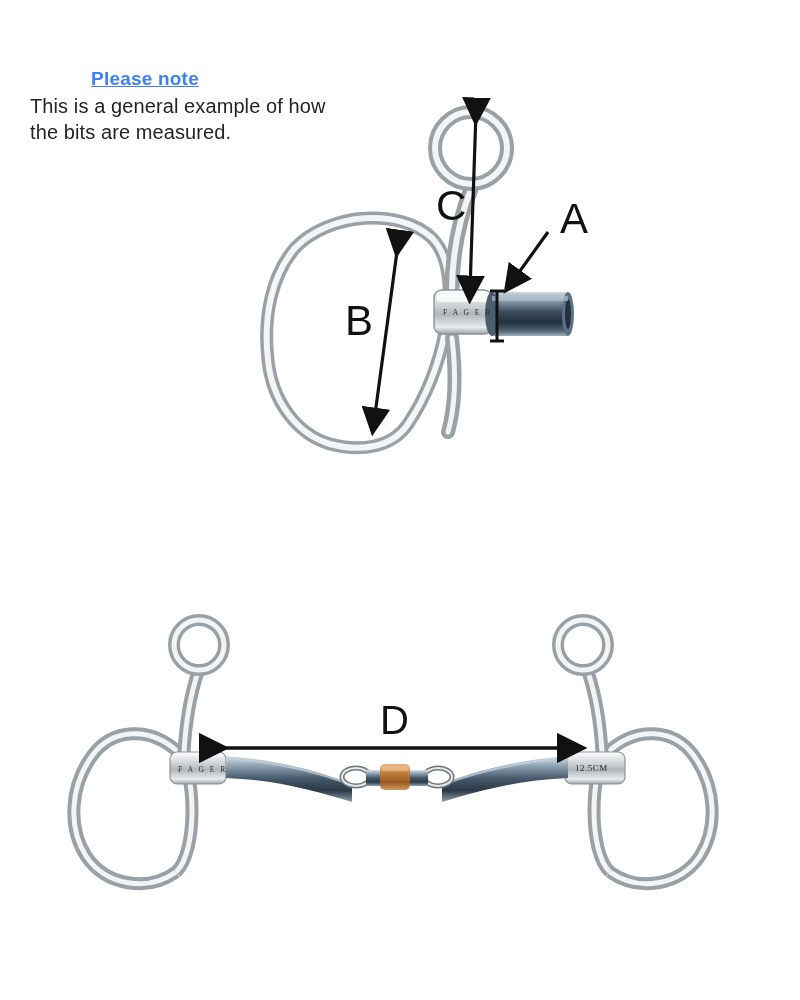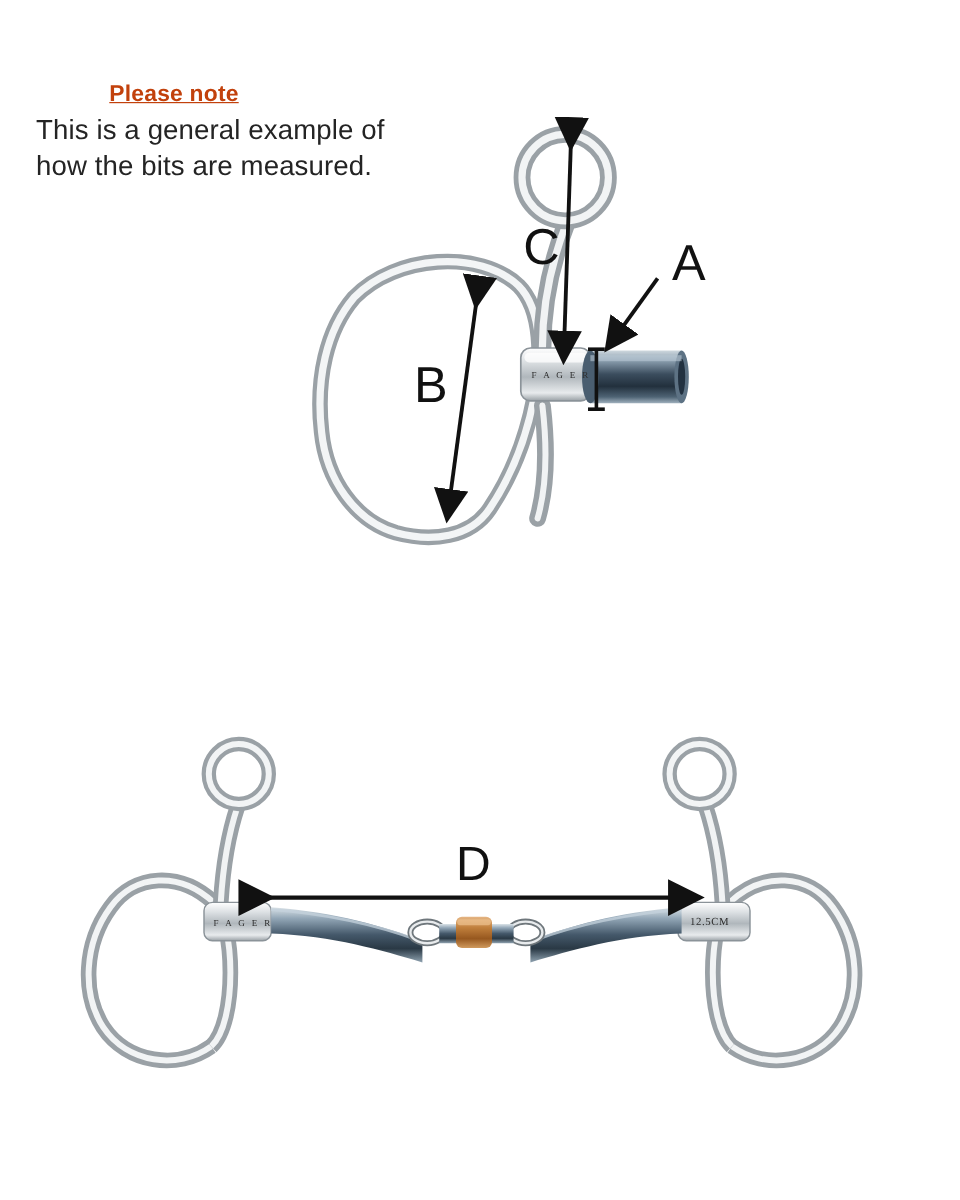--- a/index.html
+++ b/index.html
@@ -19,29 +19,29 @@
   
   .note {
     position: absolute;
     left: 30px;
     top: 68px;
     width: 300px;
   }
   .note-title {
     font-size: 19px;
     font-weight: bold;
-    color: #c2410c;
+    color: #3b82f6;
     text-decoration: underline;
     text-align: center;
     width: 230px;
     margin: 0 0 3px 0;
     letter-spacing: 0.2px;
   }
   .note-body {
-    font-size: 23px;
+    font-size: 20px;
     line-height: 1.32;
     color: #242424;
     margin: 0;
     letter-spacing: 0.1px;
   }
 
   
   .letter {
     position: absolute;
     font-size: 40px;

